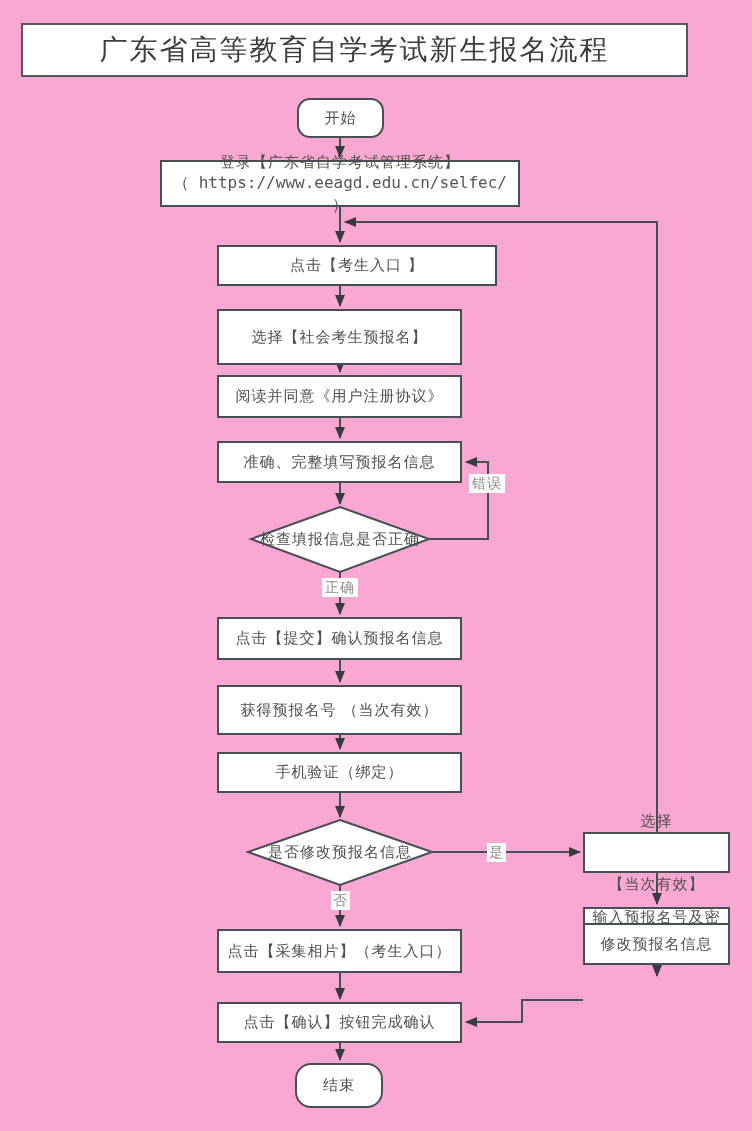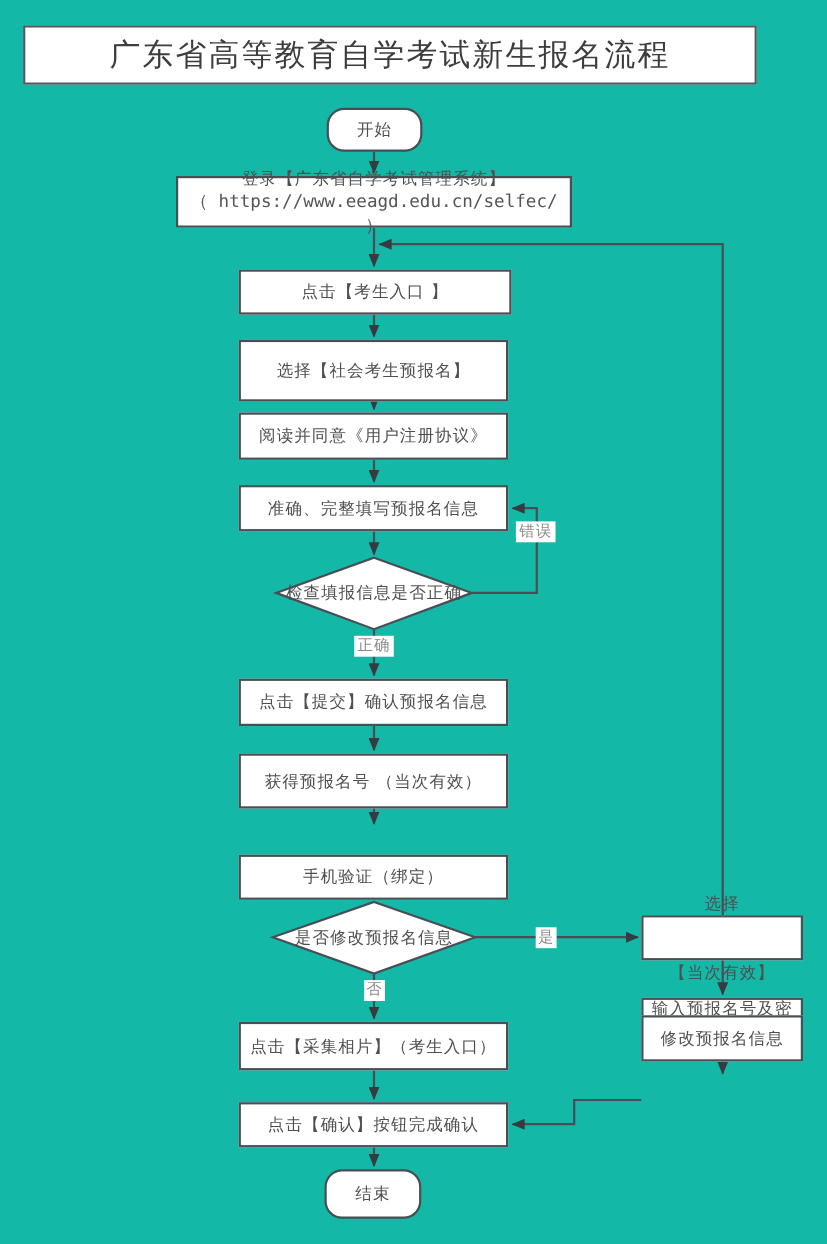--- a/index.html
+++ b/index.html
@@ -1,17 +1,17 @@
 <!DOCTYPE html>
 <html><head>
 <meta charset="utf-8">
 <style>
   html,body { margin:0; padding:0; background:#ffffff; }
   .canvas {
-    position:relative; width:752px; height:1131px; background:#14b8a6;
+    position:relative; width:752px; height:1131px; background:#f9a8d4;
     font-family:"DejaVu Serif","Liberation Serif",serif; overflow:hidden;
   }
   svg.wires { position:absolute; left:0; top:0; width:752px; height:1131px; }
   .wire { stroke:#474e54; stroke-width:2; fill:none; }
   .diamond { fill:#ffffff; stroke:#474e54; stroke-width:2; }
   .node {
     position:absolute; box-sizing:border-box; background:#ffffff;
     border:2px solid #474e54; color:#4f4f4f; font-size:15px; letter-spacing:1px;
     display:flex; flex-direction:column; align-items:center; justify-content:center;
     text-align:center; line-height:1.35;
@@ -63,42 +63,42 @@
     <path class="wire" marker-end="url(#ah)" d="M583 1000 H522 V1022 H466"></path>
     <path class="wire" marker-end="url(#ah)" d="M340 973 V999"></path>
     <path class="wire" marker-end="url(#ah)" d="M340 1043 V1060"></path>
 
     <polygon class="diamond" points="340,507 429,539 340,572 251,539"></polygon>
     <polygon class="diamond" points="340,820 432,852 340,885 248,852"></polygon>
   </svg>
 
   <div class="titlebox">广东省高等教育自学考试新生报名流程</div>
 
-  <div class="node terminal" style="left:297px; top:98px; width:87px; height:40px;">开始</div>
+  <div class="node terminal" style="left:297px; top:98px; width:87px; height:40px;border-radius:13px;">开始</div>
 
   <div class="node" style="left:160px; top:160px; width:360px; height:47px;">
     <span>登录【广东省自学考试管理系统】</span>
     <span class="url">（ https://www.eeagd.edu.cn/selfec/ ）</span>
   </div>
 
-  <div class="node" style="left:217px; top:245px; width:248px; height:41px;">点击【考生入口 】</div>
+  <div class="node" style="left:217px; top:245px; width:280px; height:41px;">点击【考生入口 】</div>
 
   <div class="node" style="left:217px; top:309px; width:245px; height:56px;">选择【社会考生预报名】</div>
 
   <div class="node" style="left:217px; top:375px; width:245px; height:43px;">阅读并同意《用户注册协议》</div>
 
   <div class="node" style="left:217px; top:441px; width:245px; height:42px;">准确、完整填写预报名信息</div>
 
   <div class="dtext" style="left:251px; top:507px; width:178px; height:65px;">检查填报信息是否正确</div>
 
   <div class="node" style="left:217px; top:617px; width:245px; height:43px;">点击【提交】确认预报名信息</div>
 
   <div class="node" style="left:217px; top:685px; width:245px; height:50px;">获得预报名号 （当次有效）</div>
 
-  <div class="node" style="left:217px; top:752px; width:245px; height:41px;margin-top:25px;">手机验证（绑定）</div>
+  <div class="node" style="left:217px; top:752px; width:245px; height:41px;">手机验证（绑定）</div>
 
   <div class="dtext" style="left:248px; top:820px; width:184px; height:65px;">是否修改预报名信息</div>
 
   <div class="node" style="left:217px; top:929px; width:245px; height:44px;">点击【采集相片】（考生入口）</div>
 
   <div class="node" style="left:217px; top:1002px; width:245px; height:41px;">点击【确认】按钮完成确认</div>
 
   <div class="node terminal" style="left:295px; top:1063px; width:88px; height:45px;">结束</div>
 
   <div class="node" style="left:583px; top:832px; width:147px; height:41px;gap:43px;">

